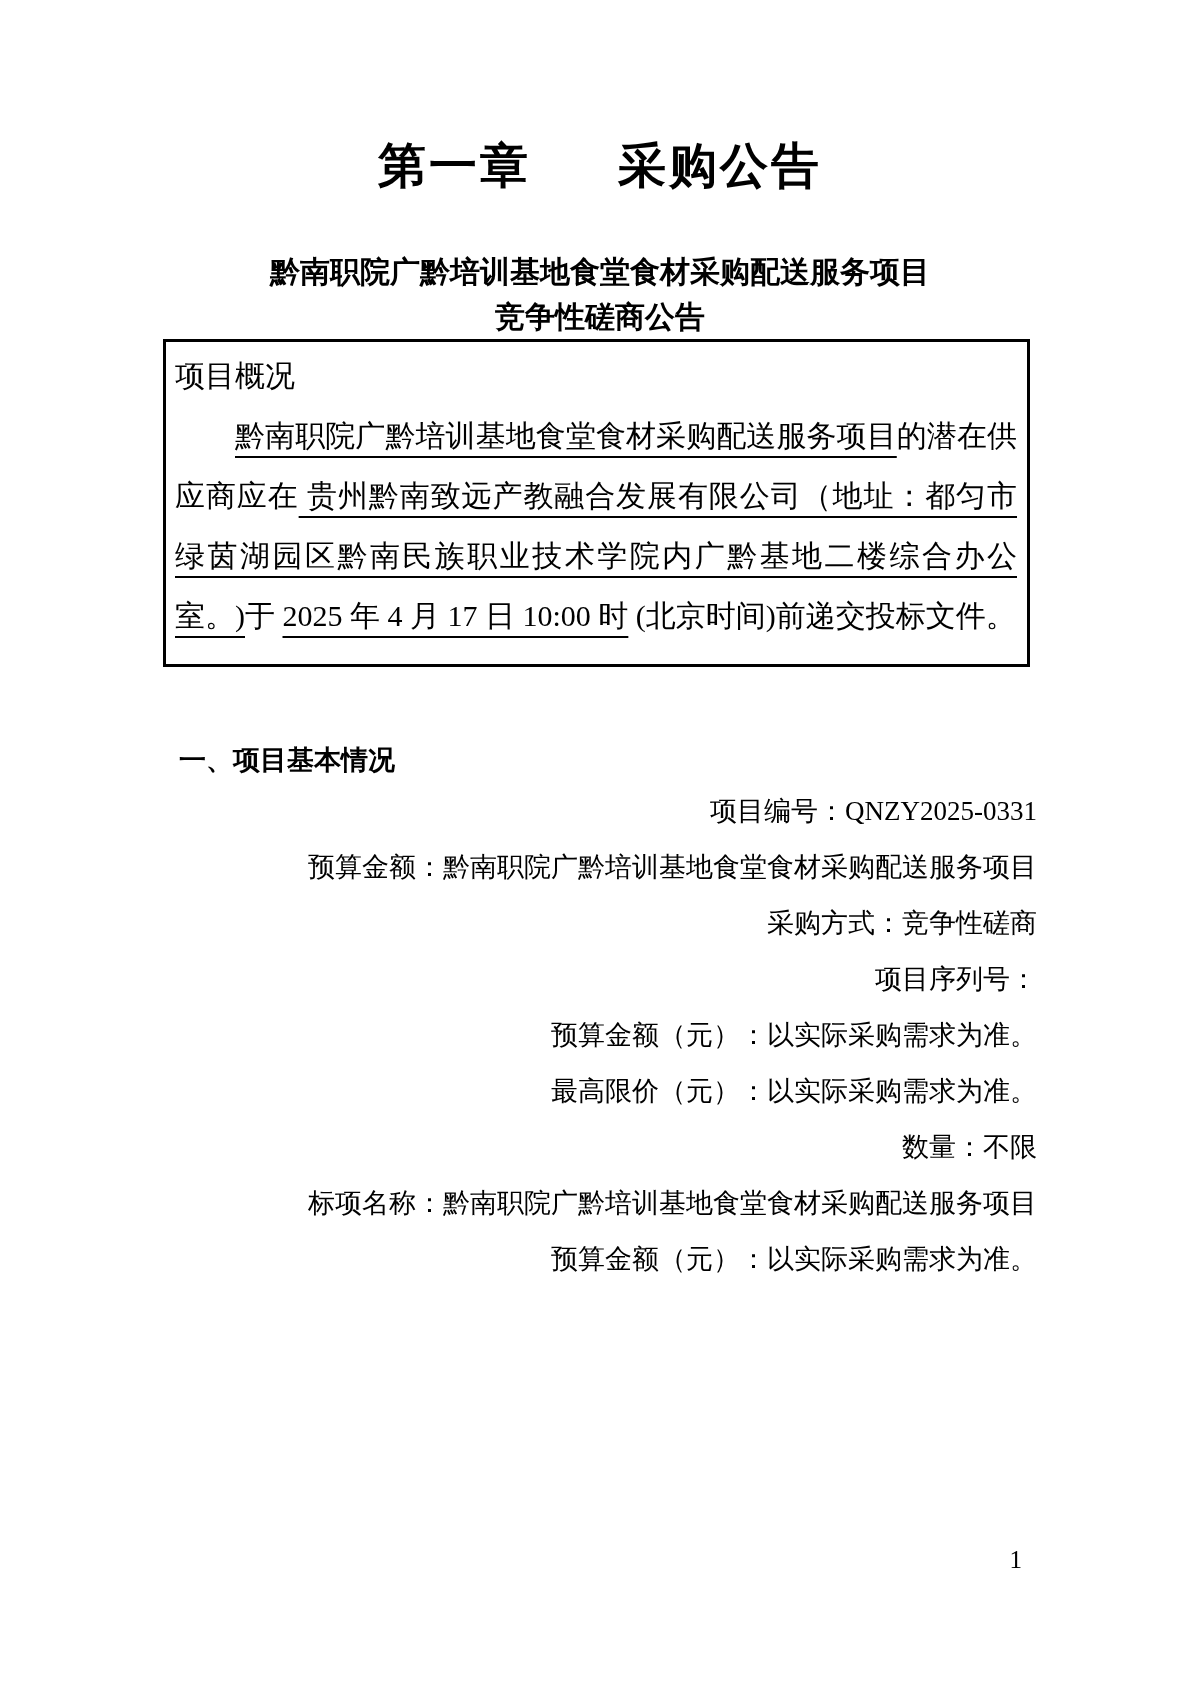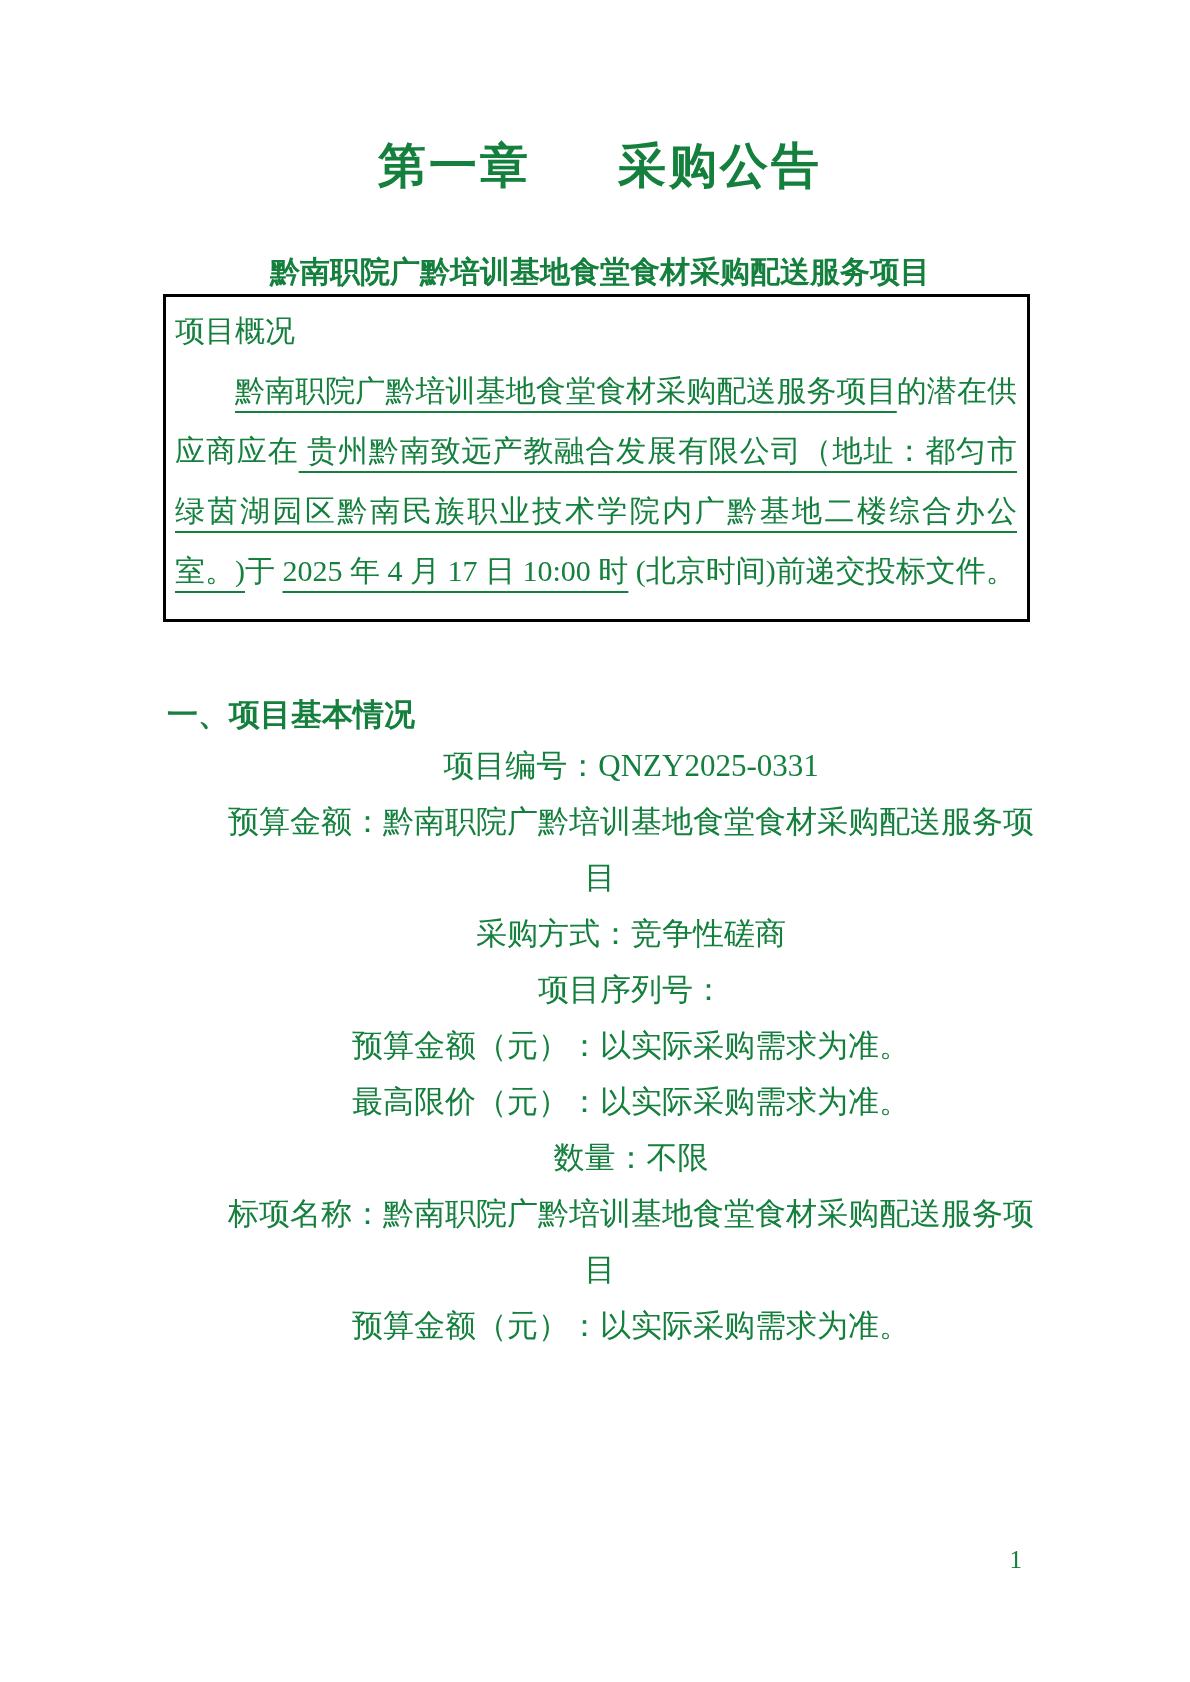--- a/index.html
+++ b/index.html
@@ -5,21 +5,21 @@
   html, body {
     margin: 0;
     padding: 0;
     background: #ffffff;
   }
   .page {
     position: relative;
     width: 1190px;
     height: 1682px;
     background: #ffffff;
-    color: #15803d;
+    color: #000000;
     font-family: "Liberation Serif", "DejaVu Serif", serif;
     overflow: hidden;
     box-sizing: border-box;
   }
   .content {
     padding: 135px 153px 0 163px;
   }
   .doc-title {
     margin: 0 0 52px 0;
     text-align: center;
@@ -49,34 +49,34 @@
     margin: 0;
     text-indent: 2em;
     text-align: justify;
   }
   .u {
     text-decoration: underline;
     text-decoration-thickness: 2px;
     text-underline-offset: 10px;
   }
   .section-heading {
-    margin: 72px 0 0 4px;
-    font-size: 31px;
+    margin: 72px 0 0 16px;
+    font-size: 27px;
     line-height: 42px;
     font-weight: bold;
   }
   .items {
     margin-top: 2px;
   }
   .item {
     margin: 0;
-    font-size: 31px;
+    font-size: 27px;
     line-height: 56px;
     text-indent: 2em;
-    text-align: center;
+    text-align: right;
   }
   .item.bold { font-weight: bold; }
   .page-number {
     position: absolute;
     top: 1545px;
     right: 168px;
     font-size: 25px;
     line-height: 30px;
   }
 </style>
@@ -85,20 +85,21 @@
 
 <div class="page">
   <div class="content">
 
     <h1 class="doc-title">
       <span class="t1">第一章</span>
       <span class="t2">采购公告</span>
     </h1>
 
     <p class="subtitle">黔南职院广黔培训基地食堂食材采购配送服务项目</p>
+    <p class="subtitle">竞争性磋商公告</p>
 
     <div class="overview-box">
       <span class="overview-label">项目概况</span>
       <p class="overview-para"><span class="u">黔南职院广黔培训基地食堂食材采购配送服务项目</span><span>的潜在供应商应在</span><span class="u"> 贵州黔南致远产教融合发展有限公司（地址：都匀市绿茵湖园区黔南民族职业技术学院内广黔基地二楼综合办公室。)</span><span>于 </span><span class="u">2025 年 4 月 17 日 10:00 时</span><span> (北京时间)前递交投标文件。</span></p>
     </div>
 
     <h2 class="section-heading">一、项目基本情况</h2>
 
     <div class="items">
       <p class="item">项目编号：QNZY2025-0331</p>

